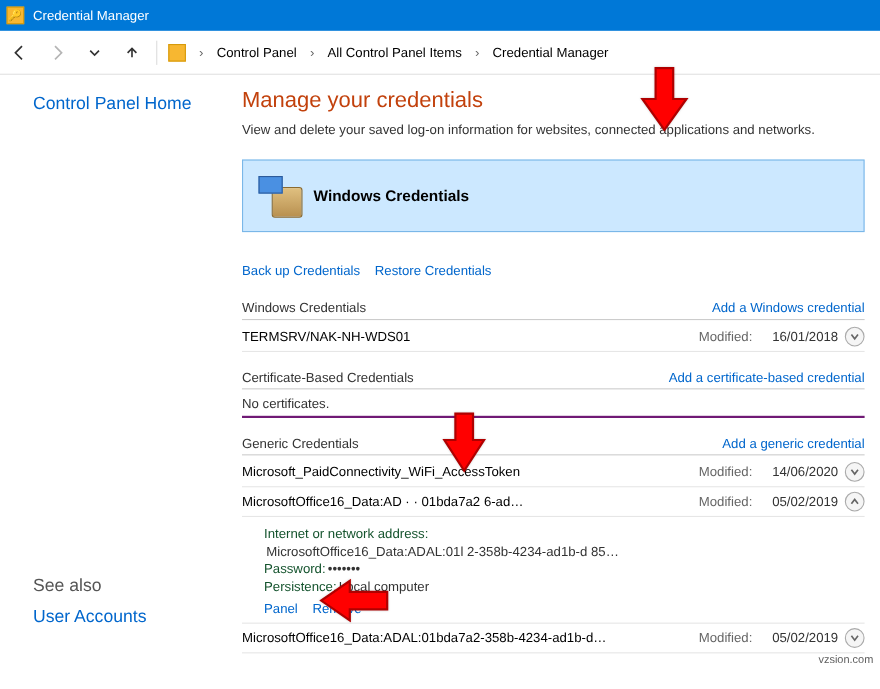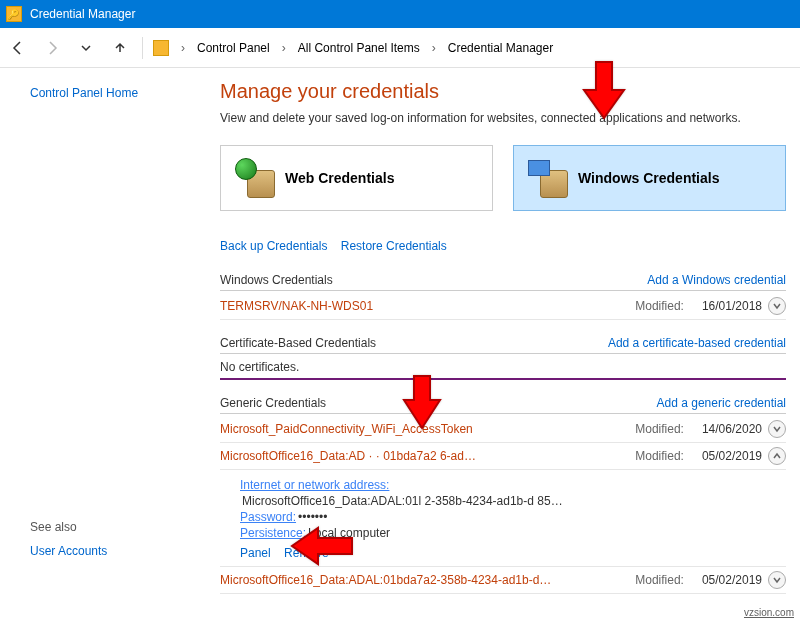--- a/index.html
+++ b/index.html
@@ -13,21 +13,21 @@
   .nav-bar { height: 40px; border-bottom: 1px solid #e1e1e1; display: flex; align-items: center; padding: 0 6px; gap: 10px; font-size: 12px; }
   .nav-btn { width: 24px; height: 24px; display: flex; align-items: center; justify-content: center; color: #333; }
   .nav-btn.disabled { color: #b5b5b5; }
   .nav-btn svg { width: 16px; height: 16px; }
   .folder-icon { width: 16px; height: 16px; background: #f7b731; border: 1px solid #d69a0b; }
   .crumb-sep { color: #666; margin: 0 2px; }
   .crumb { color: #000; }
 
   
   .main { display: flex; height: calc(626px - 28px - 40px); }
-  .sidebar { width: 190px; padding: 18px 0 0 30px; font-size: 12px; }
+  .sidebar { width: 190px; padding: 18px 0 0 30px; font-size: 16px; }
   .sidebar a.home { color: #0066cc; text-decoration: none; display: block; margin-bottom: 20px; }
   .sidebar .see-also { color: #555; margin-top: 420px; }
   .sidebar a.users { color: #0066cc; text-decoration: none; display: block; margin-top: 10px; }
   .content { flex: 1; padding: 12px 14px 0 30px; font-size: 12px; position: relative; }
 
   h1.page-title { color: #c2410c; font-weight: 400; font-size: 20px; margin: 0 0 8px; }
   .desc { color: #333; margin-bottom: 20px; }
 
   
   .cred-type-row { display: flex; gap: 20px; margin-bottom: 28px; }
@@ -41,39 +41,39 @@
 
   .link { color: #0066cc; text-decoration: none; cursor: pointer; }
   .actions-row { margin-bottom: 20px; }
   .actions-row .link { margin-right: 10px; }
 
   
   .section { margin-bottom: 16px; }
   .section-header { display: flex; justify-content: space-between; border-bottom: 1px solid #ccc; padding-bottom: 3px; margin-bottom: 2px; }
   .section-title { color: #333; }
   .cred-entry { display: flex; justify-content: space-between; align-items: center; padding: 4px 0; border-bottom: 1px solid #e6e6e6; }
-  .cred-entry .name { color: #c2410c; flex: 1; white-space: nowrap; overflow: hidden; text-overflow: ellipsis; }
+  .cred-entry .name { color: #000000; flex: 1; white-space: nowrap; overflow: hidden; text-overflow: ellipsis; }
   .mod-label { color: #666; margin-right: 18px; }
   .mod-date { color: #333; margin-right: 6px; }
   .expand-btn { width: 18px; height: 18px; border: 1px solid #aaa; border-radius: 50%; background: #f5f5f5; display: flex; align-items: center; justify-content: center; cursor: pointer; }
   .expand-btn svg { width: 10px; height: 10px; }
   .no-items { color: #333; padding: 4px 0; border-bottom: 2px solid #701a75; }
 
   
   .details { padding: 6px 0 6px 20px; border-bottom: 1px solid #e6e6e6; }
   .detail-row { margin: 2px 0; }
-  .detail-label { color: #3b82f6; text-decoration: underline; }
+  .detail-label { color: #14532d; }
   .detail-val { color: #333; margin-left: 2px; }
   .detail-actions .link { margin-right: 10px; }
 
   
   .arrow { position: absolute; pointer-events: none; }
   .arrow svg { filter: drop-shadow(0 0 1px rgba(0,0,0,0.2)); }
 
-  .watermark { position: absolute; right: 6px; bottom: 8px; font-size: 10px; color: #606060; text-decoration: underline; }
+  .watermark { position: absolute; right: 6px; bottom: 20px; font-size: 10px; color: #606060; }
 </style>
 </head>
 <body>
 
 <div class="title-bar">
   <span class="icon">🔑</span>
   <span>Credential Manager</span>
 </div>
 
 <div class="nav-bar">
@@ -112,27 +112,20 @@
     <a class="home">Control Panel Home</a>
     <div class="see-also">See also</div>
     <a class="users">User Accounts</a>
   </div>
 
   <div class="content">
     <h1 class="page-title">Manage your credentials</h1>
     <div class="desc">View and delete your saved log-on information for websites, connected applications and networks.</div>
 
     <div class="cred-type-row">
-      <div class="cred-box">
-        <div class="cred-icon">
-          <div class="safe"></div>
-            <div class="globe"></div>
-        </div>
-        <span class="cred-label">Web Credentials</span>
-      </div>
       <div class="cred-box selected">
         <div class="cred-icon">
           <div class="safe"></div>
             <div class="monitor"></div>
         </div>
         <span class="cred-label">Windows Credentials</span>
       </div>
     </div>
 
     <div class="actions-row">

